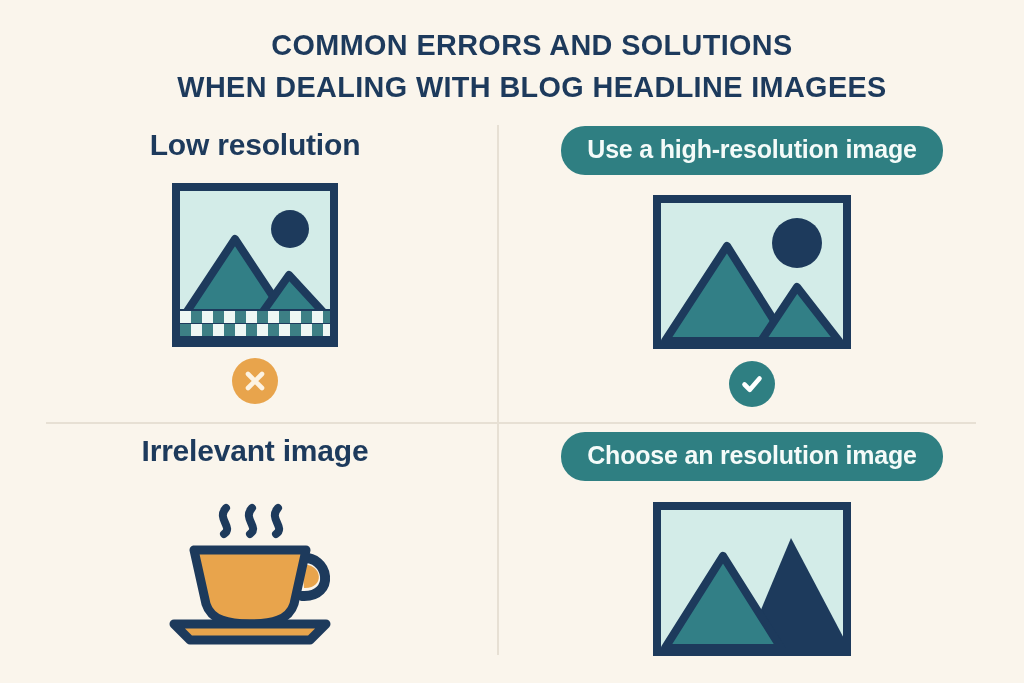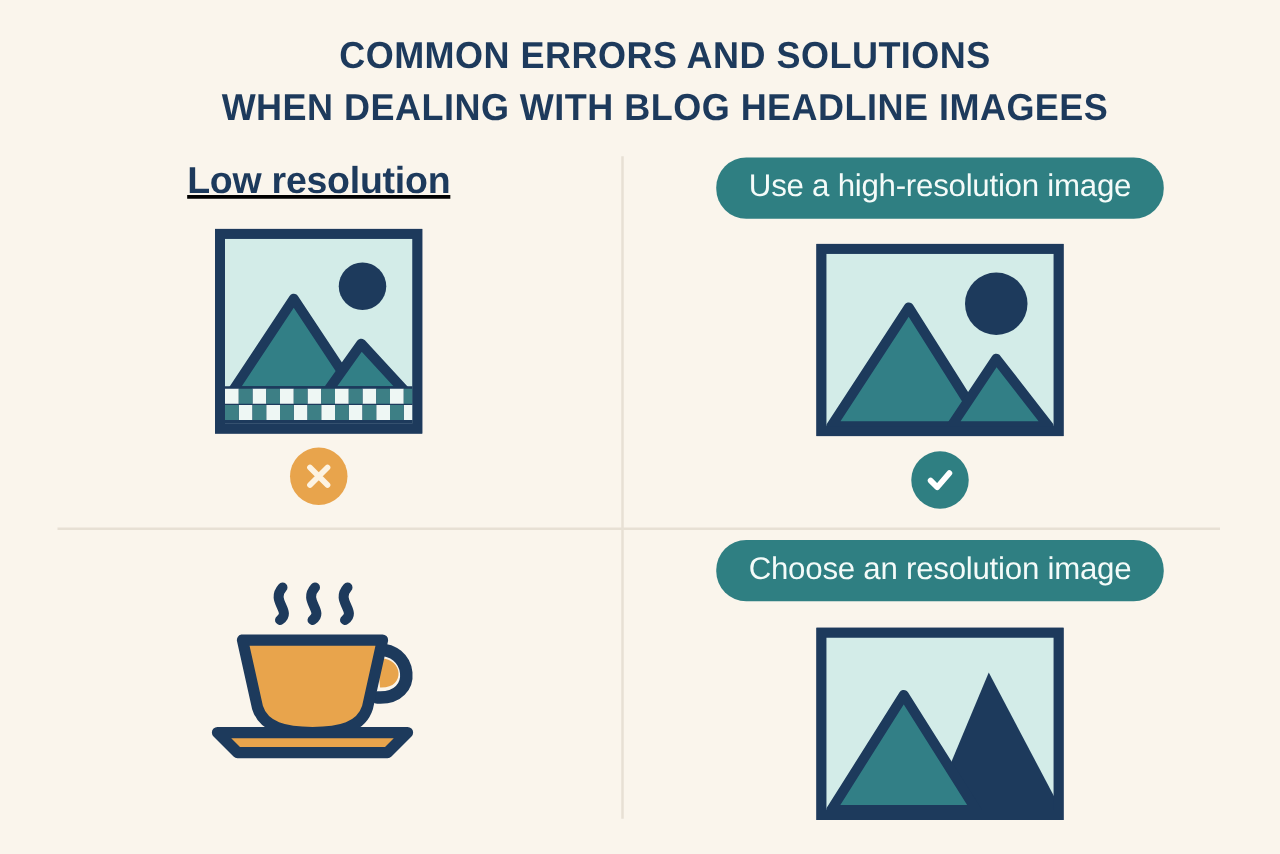--- a/index.html
+++ b/index.html
@@ -60,42 +60,42 @@
     background: #e7e0d4;
   }
 
   
   .quad {
     position: absolute;
     display: flex;
     flex-direction: column;
     align-items: center;
   }
-  #quad-top-left    { left: 20px;  top: 126px; width: 470px; text-decoration: underline; }
+  #quad-top-left    { left: 20px;  top: 126px; width: 470px; }
   #quad-top-right   { left: 512px; top: 126px; width: 480px; }
   #quad-bottom-left { left: 20px;  top: 432px; width: 470px; }
   #quad-bottom-right{ left: 512px; top: 432px; width: 480px; }
 
   
   .error-label {
     color: #1d3a5c;
     font-family: "Liberation Sans", sans-serif;
     font-weight: 700;
     font-size: 30px;
     line-height: 38px;
     letter-spacing: -0.2px;
     white-space: nowrap;
   }
 
   
   .pill-label {
     background: #2f7f82;
     color: #f4fbf9;
     font-family: "Liberation Sans", sans-serif;
-    font-weight: 400;
+    font-weight: 700;
     font-size: 25px;
     line-height: 1;
     letter-spacing: -0.2px;
     padding: 11px 26px 13px 26px;
     border-radius: 24px;
     white-space: nowrap;
   }
 
   
   .frame-wrap { position: relative; }
@@ -200,20 +200,21 @@
     </div>
 
     <div class="badge badge-ok" style="margin-top:12px;">
       <svg width="28" height="28" viewBox="0 0 28 28" aria-hidden="true">
         <path d="M6.5 14.5 L11.8 19.8 L21.5 8.5" fill="none" stroke="#ffffff" stroke-width="4.6" stroke-linecap="round" stroke-linejoin="round"></path>
       </svg>
     </div>
   </div>
 
   <div class="quad" id="quad-bottom-left">
+    <div class="error-label">Irrelevant image</div>
 
     <div class="frame-wrap" style="margin-top:22px;">
       <svg width="190" height="160" viewBox="0 0 190 160" aria-hidden="true">
 
         <g fill="none" stroke="#1d3a5c" stroke-width="8" stroke-linecap="round">
           <path d="M64 42 C74 35, 56 27, 66 16"></path>
           <path d="M90 42 C100 35, 82 27, 92 16"></path>
           <path d="M116 42 C126 35, 108 27, 118 16"></path>
         </g>
 

